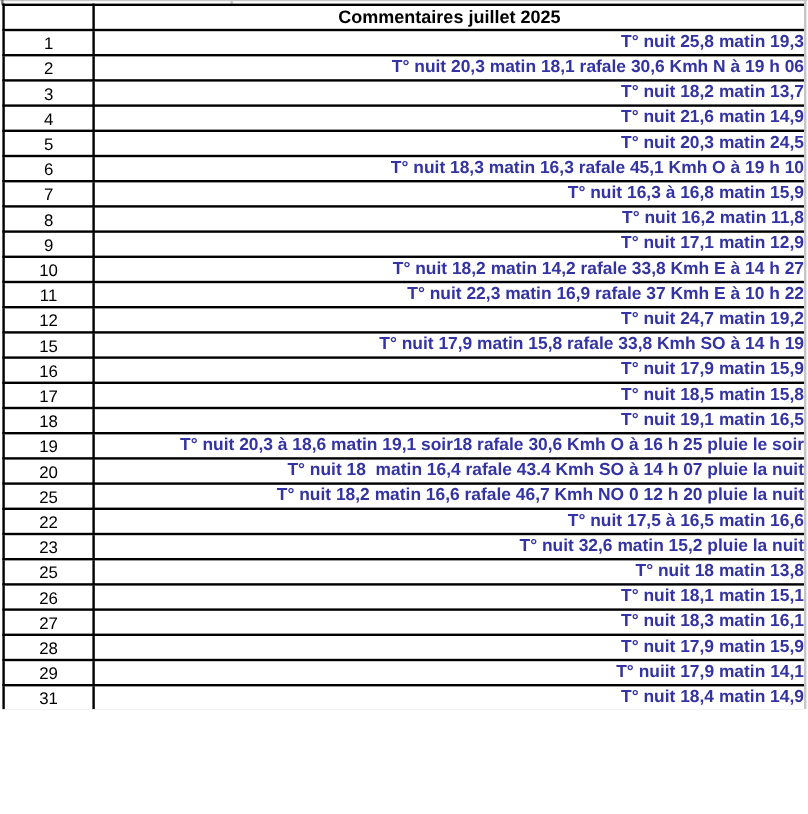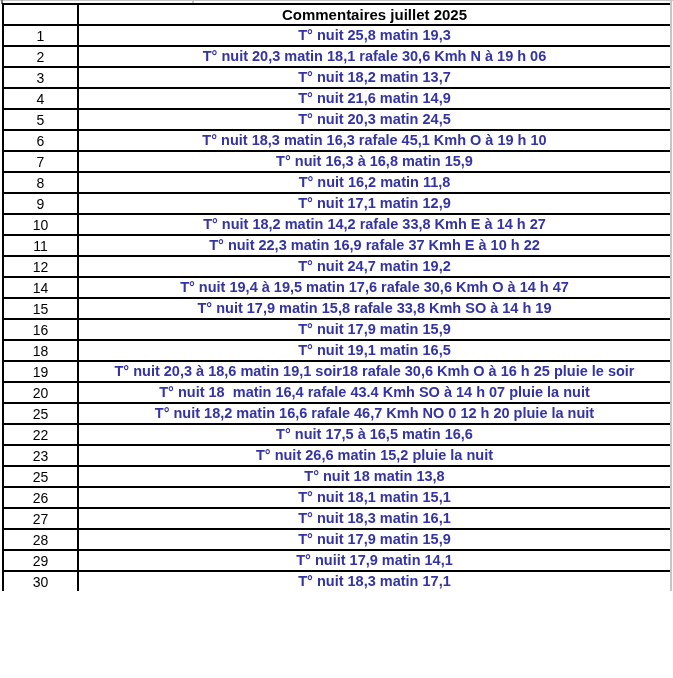--- a/index.html
+++ b/index.html
@@ -63,21 +63,21 @@
     font-size: 14px;
     font-weight: normal;
     color: #000000;
     text-align: center;
     line-height: 1;
   }
   td.comment {
     font-size: 14.5px;
     font-weight: bold;
     color: #3333a3;
-    text-align: center;
+    text-align: right;
     padding-left: 6px;
     white-space: pre;
     line-height: 1;
   }
 </style>
 </head>
 <body>
 
 <div class="screen">
 
@@ -155,35 +155,35 @@
       <td class="day">11</td>
       <td class="comment">T° nuit 22,3 matin 16,9 rafale 37 Kmh E à 10 h 22</td>
     </tr>
 
     <tr>
       <td class="day">12</td>
       <td class="comment">T° nuit 24,7 matin 19,2</td>
     </tr>
 
 
-    <tr>
-      <td class="day">14</td>
-      <td class="comment">T° nuit 19,4 à 19,5 matin 17,6 rafale 30,6 Kmh O à 14 h 47</td>
-    </tr>
 
     <tr>
       <td class="day">15</td>
       <td class="comment">T° nuit 17,9 matin 15,8 rafale 33,8 Kmh SO à 14 h 19</td>
     </tr>
 
     <tr>
       <td class="day">16</td>
       <td class="comment">T° nuit 17,9 matin 15,9</td>
     </tr>
 
+    <tr>
+      <td class="day">17</td>
+      <td class="comment">T° nuit 18,5 matin 15,8</td>
+    </tr>
 
     <tr>
       <td class="day">18</td>
       <td class="comment">T° nuit 19,1 matin 16,5</td>
     </tr>
 
     <tr>
       <td class="day">19</td>
       <td class="comment">T° nuit 20,3 à 18,6 matin 19,1 soir18 rafale 30,6 Kmh O à 16 h 25 pluie le soir</td>
     </tr>
@@ -198,21 +198,21 @@
       <td class="comment">T° nuit 18,2 matin 16,6 rafale 46,7 Kmh NO 0 12 h 20 pluie la nuit</td>
     </tr>
 
     <tr>
       <td class="day">22</td>
       <td class="comment">T° nuit 17,5 à 16,5 matin 16,6</td>
     </tr>
 
     <tr>
       <td class="day">23</td>
-      <td class="comment">T° nuit 26,6 matin 15,2 pluie la nuit</td>
+      <td class="comment">T° nuit 32,6 matin 15,2 pluie la nuit</td>
     </tr>
 
 
     <tr>
       <td class="day">25</td>
       <td class="comment">T° nuit 18 matin 13,8</td>
     </tr>
 
     <tr>
       <td class="day">26</td>
@@ -227,24 +227,20 @@
     <tr>
       <td class="day">28</td>
       <td class="comment">T° nuit 17,9 matin 15,9</td>
     </tr>
 
     <tr>
       <td class="day">29</td>
       <td class="comment">T° nuiit 17,9 matin 14,1</td>
     </tr>
 
-    <tr>
-      <td class="day">30</td>
-      <td class="comment">T° nuit 18,3 matin 17,1</td>
-    </tr>
 
     <tr>
       <td class="day">31</td>
       <td class="comment">T° nuit 18,4 matin 14,9</td>
     </tr>
   </tbody>
   </table>
 
 </div>
 

